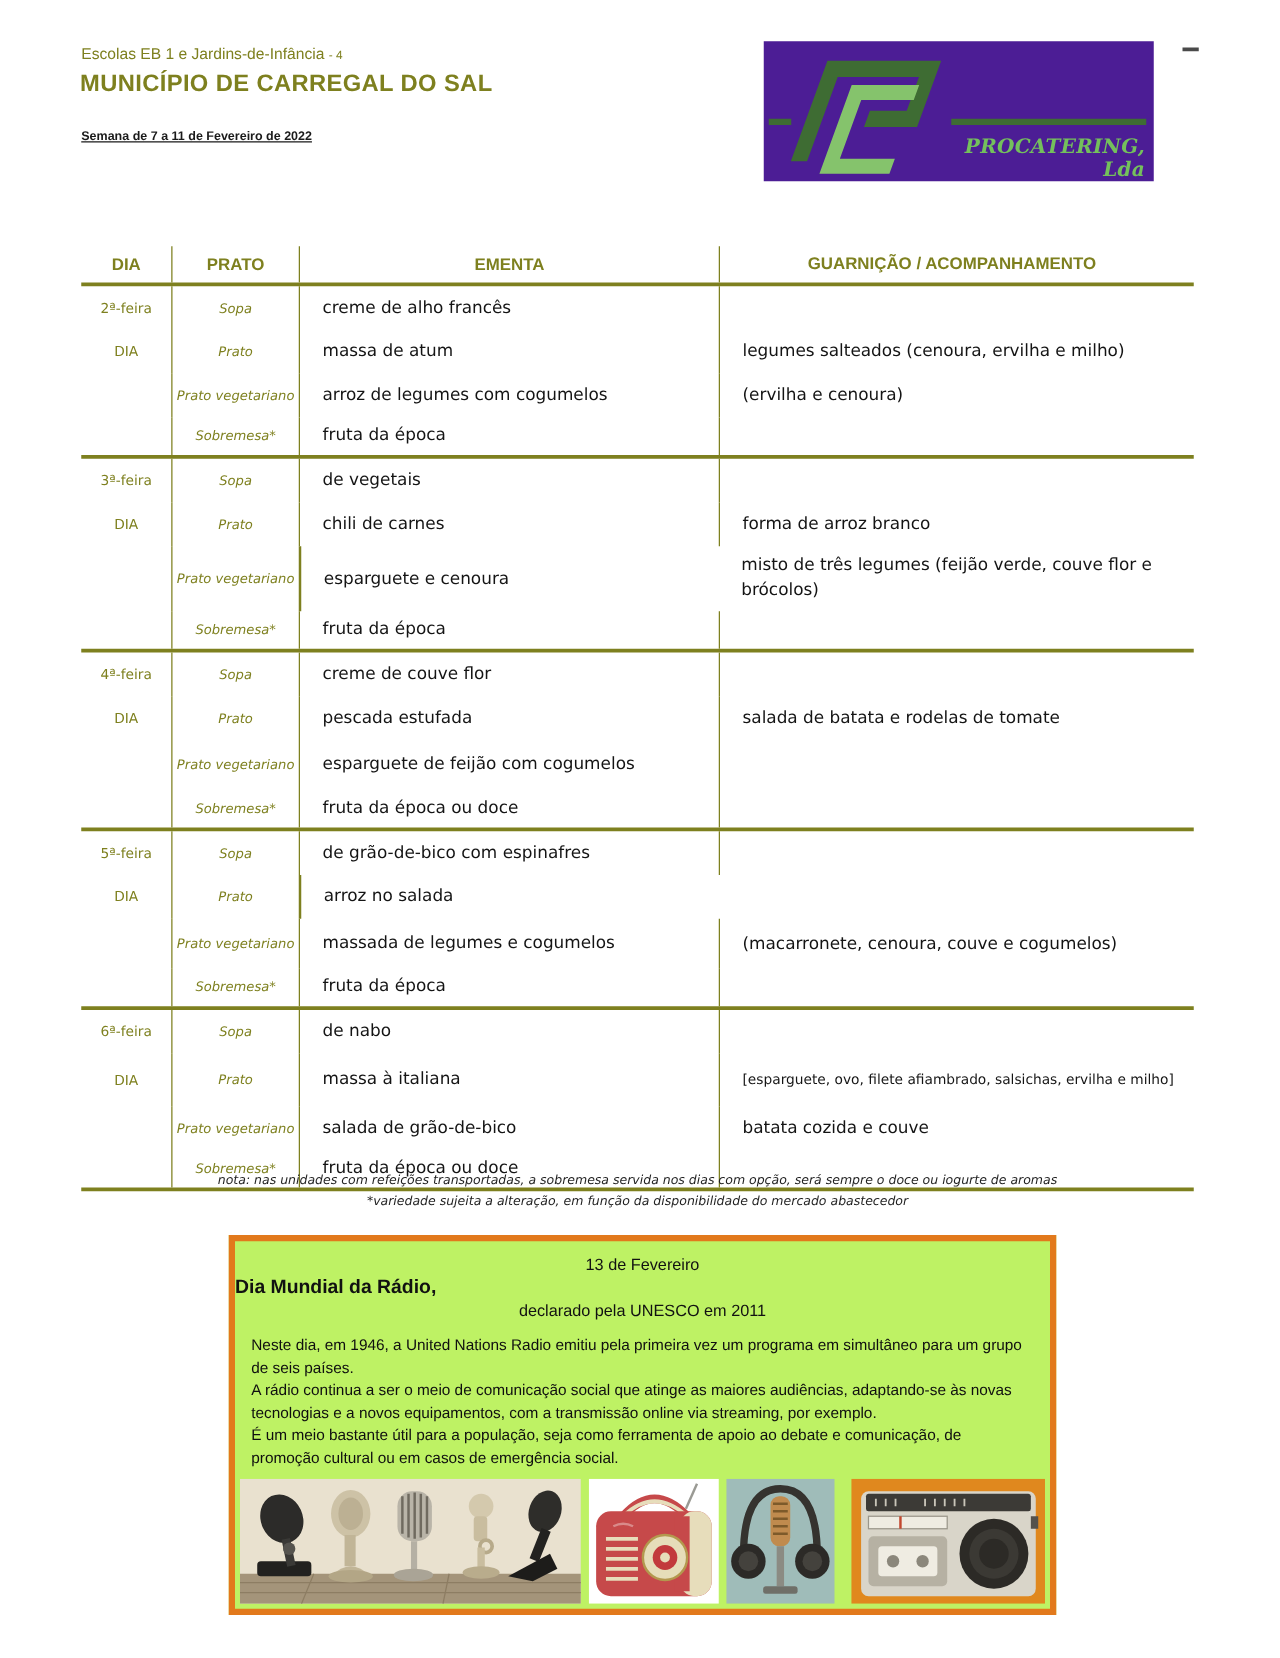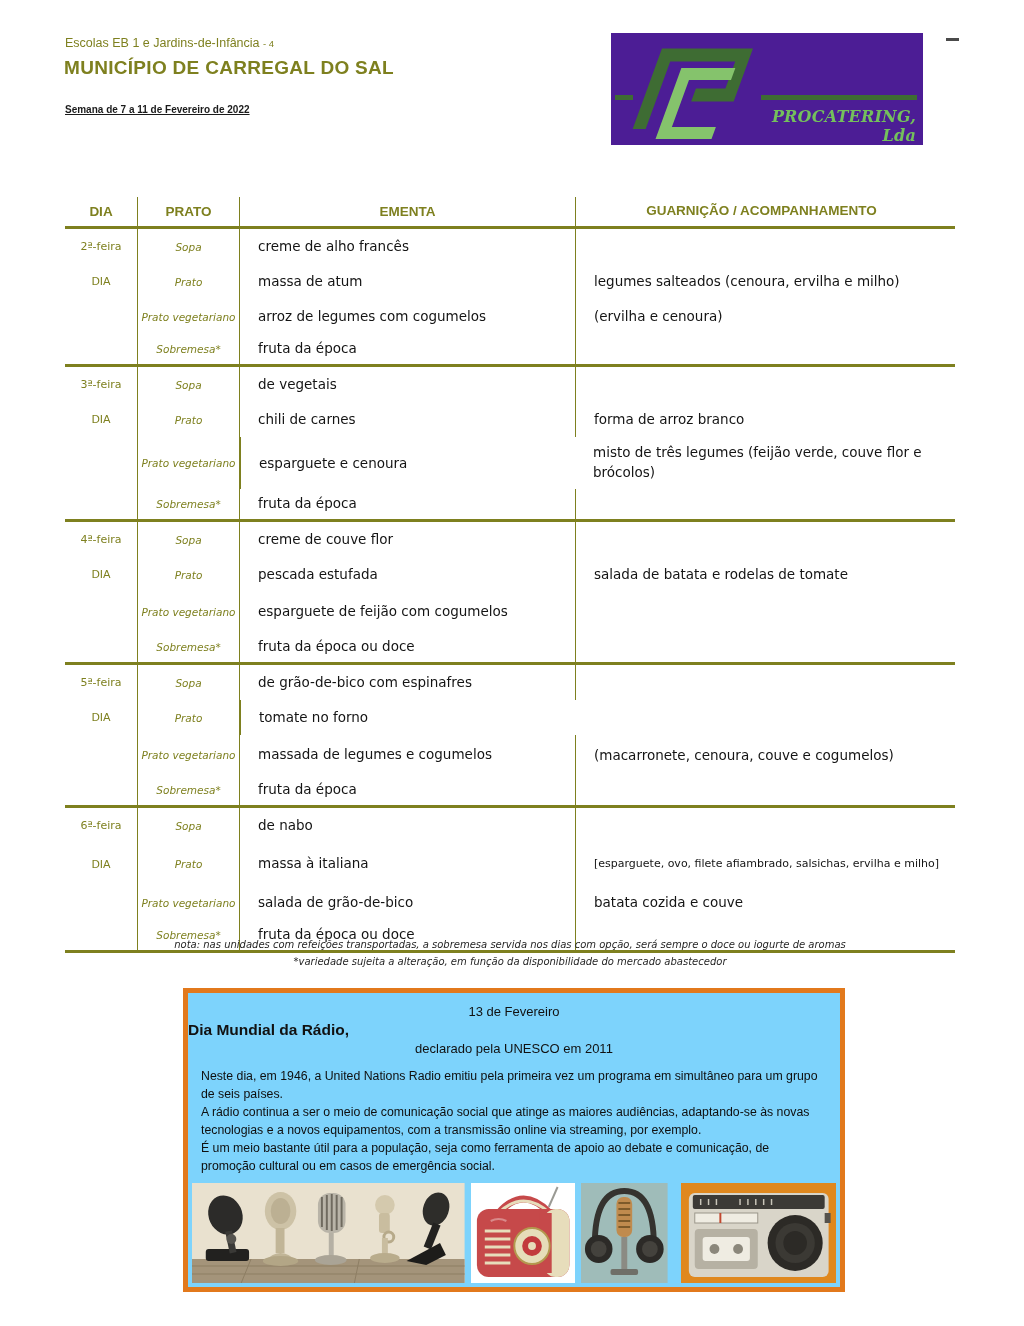--- a/index.html
+++ b/index.html
@@ -41,21 +41,21 @@
   .c-guar { padding-left:18px; padding-right:8px; font-size:13.5px; color:#141414; font-family:"DejaVu Sans", sans-serif; border-left:1.5px solid #7e801f; line-height:1.4; }
   .c-guar.small { font-size:11px; line-height:1.35; }
   .thead .hc { font-size:13.5px; font-weight:bold; color:#7e801f; justify-content:center; text-align:center; font-family:"Liberation Sans", sans-serif; }
 
   
   .notes { position:absolute; left:65px; top:936px; width:890px; text-align:center; color:#1f1f1f;
            font-family:"DejaVu Sans", sans-serif; font-style:italic; font-size:10px; line-height:17px; }
 
   
   .radio-box { position:absolute; left:183px; top:988px; width:662px; height:304px;
-               border:5px solid #e2791c; background:#7dd3fc; }
+               border:5px solid #e2791c; background:#bef264; }
   .rb-date { margin-top:11px; text-align:center; font-size:13px; color:#111; }
   .rb-title { text-align:left; font-size:15.5px; font-weight:bold; color:#111; margin-top:2px; }
   .rb-sub { text-align:center; font-size:13px; color:#111; margin-top:2px; }
   .rb-para { margin:12px 13px 0 13px; font-size:12.3px; line-height:1.46; color:#0f0f0f; }
   .rb-images { position:absolute; left:4px; right:4px; bottom:4px; height:100px; display:flex; gap:6px; }
   .rb-images svg { display:block; height:100px; }
   .img-boombox { margin-left:7px; }
 </style>
 </head>
 <body>
@@ -176,21 +176,21 @@
     <div class="day-block">
       <div class="mrow">
         <div class="cell c-dia">5ª-feira</div>
         <div class="cell c-prato">Sopa</div>
         <div class="cell c-ementa">de grão-de-bico com espinafres</div>
         <div class="cell c-guar"></div>
       </div>
       <div class="mrow">
         <div class="cell c-dia">DIA</div>
         <div class="cell c-prato">Prato</div>
-        <div class="cell c-guar">tomate no forno</div>
+        <div class="cell c-guar">arroz no salada</div>
       </div>
       <div class="mrow" style="min-height:40px;">
         <div class="cell c-dia"></div>
         <div class="cell c-prato">Prato vegetariano</div>
         <div class="cell c-ementa">massada de legumes e cogumelos</div>
         <div class="cell c-guar">(macarronete, cenoura, couve e cogumelos)</div>
       </div>
       <div class="mrow last">
         <div class="cell c-dia"></div>
         <div class="cell c-prato">Sobremesa*</div>

